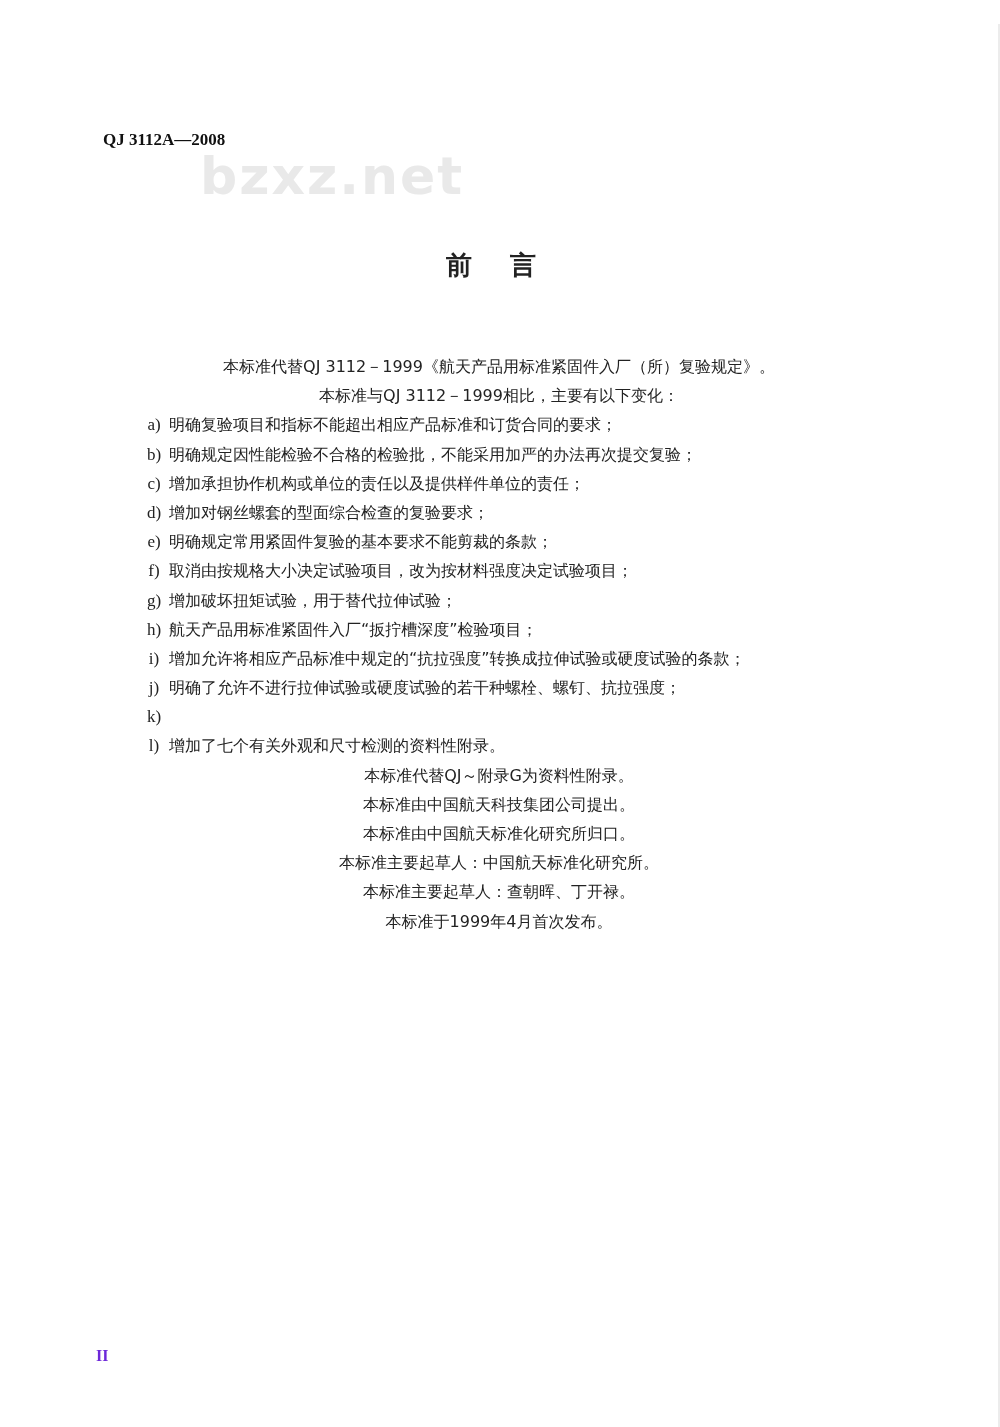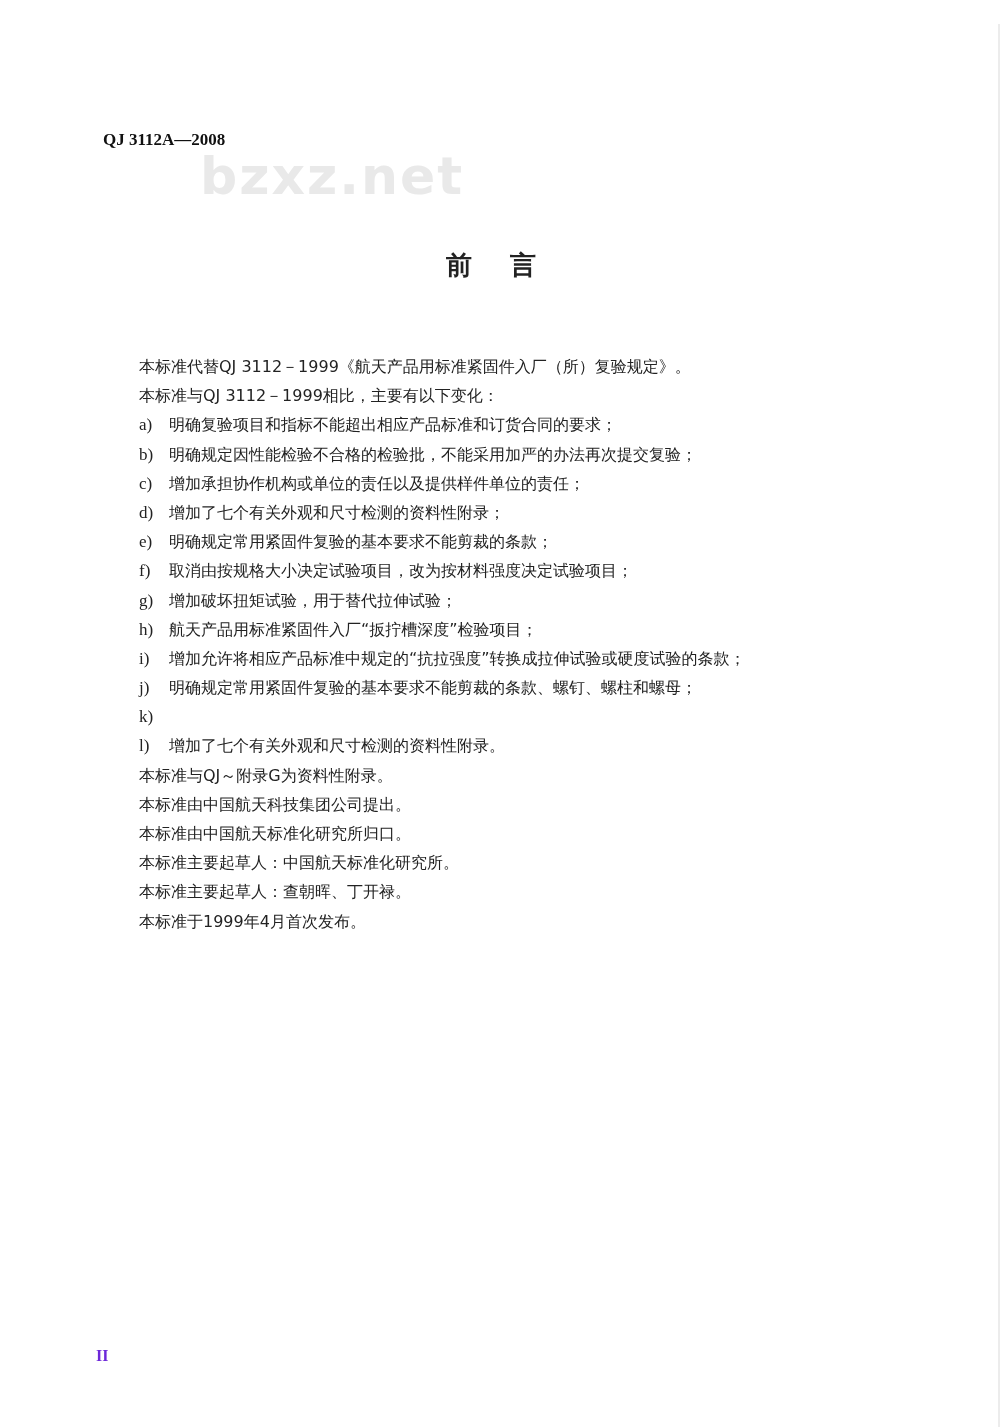--- a/index.html
+++ b/index.html
@@ -65,20 +65,21 @@
       top: 328px;
       width: 720px;
       font-family: "DejaVu Sans", "Liberation Sans", sans-serif;
       font-size: 16px;
       color: #222;
     }
     .line {
       height: 29.2px;
       line-height: 29.2px;
       white-space: nowrap;
+      text-align: center;
     }
     .list-item {
       display: flex;
       white-space: nowrap;
     }
     .list-item .marker {
       display: inline-block;
       width: 30px;
       font-family: "Liberation Serif", "DejaVu Serif", serif;
       font-size: 17px;
@@ -118,21 +119,21 @@
     <div class="line list-item">
       <span class="marker">b)</span>
       <span>明确规定因性能检验不合格的检验批，不能采用加严的办法再次提交复验；</span>
     </div>
     <div class="line list-item">
       <span class="marker">c)</span>
       <span>增加承担协作机构或单位的责任以及提供样件单位的责任；</span>
     </div>
     <div class="line list-item">
       <span class="marker">d)</span>
-      <span>增加了七个有关外观和尺寸检测的资料性附录；</span>
+      <span>增加对钢丝螺套的型面综合检查的复验要求；</span>
     </div>
     <div class="line list-item">
       <span class="marker">e)</span>
       <span>明确规定常用紧固件复验的基本要求不能剪裁的条款；</span>
     </div>
     <div class="line list-item">
       <span class="marker">f)</span>
       <span>取消由按规格大小决定试验项目，改为按材料强度决定试验项目；</span>
     </div>
     <div class="line list-item">
@@ -142,31 +143,31 @@
     <div class="line list-item">
       <span class="marker">h)</span>
       <span>航天产品用标准紧固件入厂“扳拧槽深度”检验项目；</span>
     </div>
     <div class="line list-item">
       <span class="marker">i)</span>
       <span>增加允许将相应产品标准中规定的“抗拉强度”转换成拉伸试验或硬度试验的条款；</span>
     </div>
     <div class="line list-item">
       <span class="marker">j)</span>
-      <span>明确规定常用紧固件复验的基本要求不能剪裁的条款、螺钉、螺柱和螺母；</span>
+      <span>明确了允许不进行拉伸试验或硬度试验的若干种螺栓、螺钉、抗拉强度；</span>
     </div>
     <div class="line list-item">
       <span class="marker">k)</span>
     </div>
     <div class="line list-item">
       <span class="marker">l)</span>
       <span>增加了七个有关外观和尺寸检测的资料性附录。</span>
     </div>
 
-    <div class="line">本标准与QJ～附录G为资料性附录。</div>
+    <div class="line">本标准代替QJ～附录G为资料性附录。</div>
     <div class="line">本标准由中国航天科技集团公司提出。</div>
     <div class="line">本标准由中国航天标准化研究所归口。</div>
     <div class="line">本标准主要起草人：中国航天标准化研究所。</div>
     <div class="line">本标准主要起草人：查朝晖、丁开禄。</div>
     <div class="line">本标准于1999年4月首次发布。</div>
   </div>
 
   <div class="page-num">II</div>
 </div>
 

